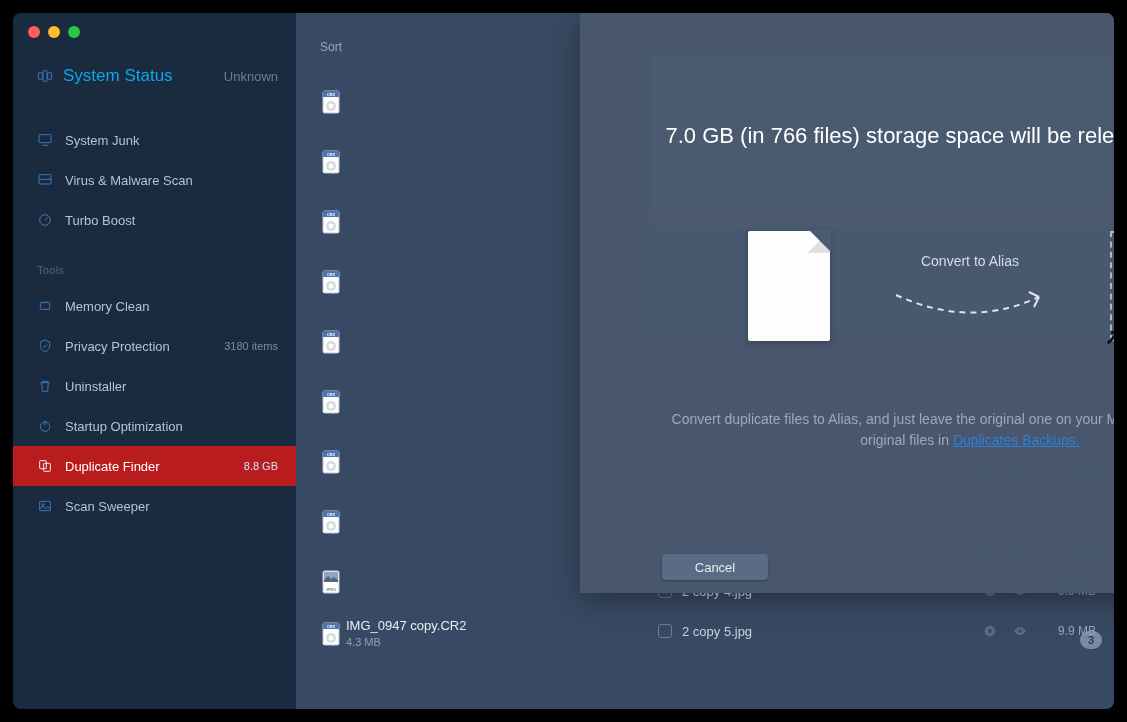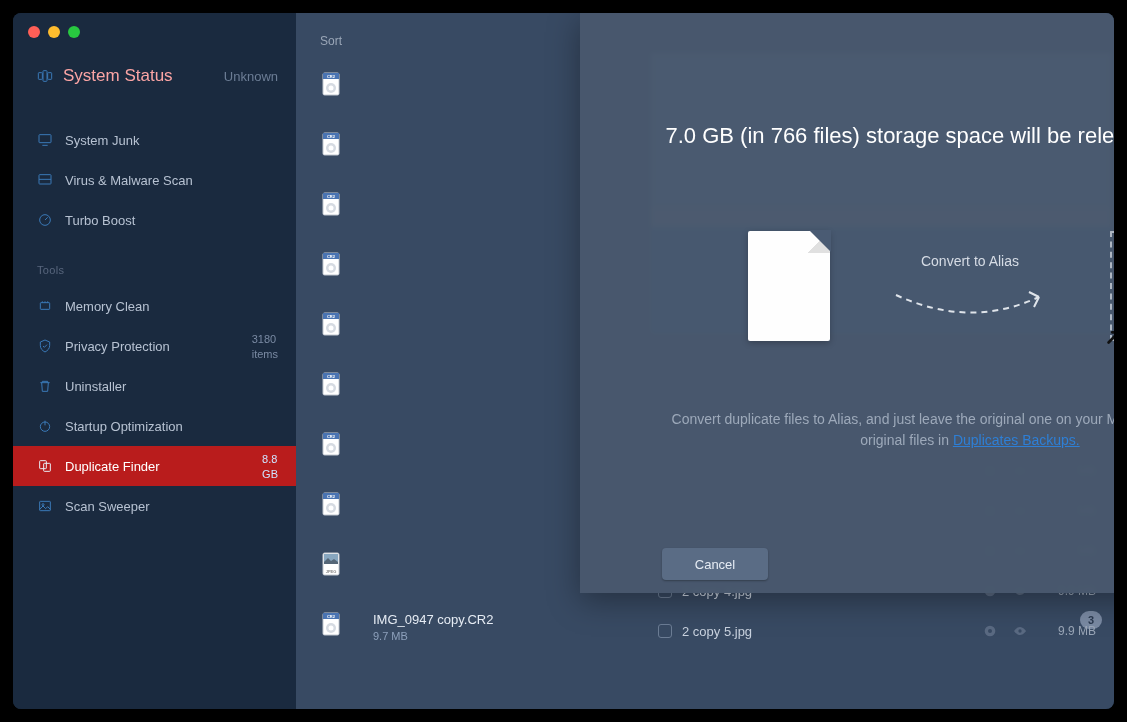--- a/index.html
+++ b/index.html
@@ -3,34 +3,34 @@
 <meta charset="utf-8">
 <style>
   * { margin:0; padding:0; box-sizing:border-box; font-family: -apple-system, "Helvetica Neue", Helvetica, Arial, sans-serif; }
   body { background:#000; width:1127px; height:722px; overflow:hidden; padding:13px; }
   .window { width:1101px; height:696px; background:#1a2a3f; border-radius:8px; position:relative; overflow:hidden; display:flex; }
   .sidebar { width:283px; height:100%; background:#1a2a3f; flex:0 0 283px; }
   .traffic { display:flex; gap:8px; padding:13px 0 0 15px; }
   .dot { width:12px; height:12px; border-radius:50%; }
   .tr-r { background:#ff5f57; } .tr-y { background:#febc2e; } .tr-g { background:#28c840; }
   .sb-head { display:flex; align-items:center; justify-content:space-between; padding:28px 18px 10px 24px; }
-  .sb-head-left { display:flex; align-items:center; gap:10px; color:#fca5a5; font-size:17px; font-weight:400; }
+  .sb-head-left { display:flex; align-items:center; gap:10px; color:#0ea5e9; font-size:17px; font-weight:400; }
   .sb-head-right { color:#6c7d95; font-size:13px; }
   .sb-group { padding-top:24px; }
   .sb-group-label { color:#58667d; font-size:11px; padding:0 24px 10px 24px; letter-spacing:.3px; }
   .sb-item { display:flex; align-items:center; gap:12px; padding:0 18px 0 24px; height:40px; font-size:13px; color:#b7c2d2; cursor:pointer; justify-content:space-between; }
   .sb-item .left { display:flex; align-items:center; gap:12px; }
   .sb-item.active { background:#b91c1c; color:#fff; }
-  .sb-item .meta { color:#7a8aa3; font-size:11px; display:flex; align-items:baseline; gap:3px;flex-direction:column; }
+  .sb-item .meta { color:#7a8aa3; font-size:11px; display:flex; align-items:baseline; gap:3px; }
   .sb-item.active .meta { color:#cfe4ff; }
   .icon { width:16px; height:16px; display:inline-flex; align-items:center; justify-content:center; color:#2f6da9; flex:0 0 16px; }
-  .main { flex:1; background:#384a63; position:relative; padding-top:8px; }
+  .main { flex:1; background:#384a63; position:relative; padding-top:14px; }
   .sort-row { display:flex; align-items:center; height:40px; padding-left:24px; color:#9aa6b7; font-size:12px; }
   .dup-list { }
-  .dup-row { display:flex; align-items:flex-start; gap:27px; padding:10px 12px 10px 22px; }
+  .dup-row { display:flex; align-items:flex-end; gap:0; padding:10px 12px 10px 22px; }
   .thumb { width:28px; height:28px; flex:0 0 28px; }
   .thumb svg { width:28px; height:28px; }
   .dup-info { flex:1; color:#c9d2df; font-size:12px; line-height:1.35; }
   .dup-info .nm { color:#e6ecf4; font-size:13px; }
   .dup-info .sz { color:#8da0bb; font-size:11px; }
   .badge { background:#7a8aa3; color:#2b3a50; font-size:11px; font-weight:600; min-width:22px; height:18px; border-radius:9px; display:inline-flex; align-items:center; justify-content:center; padding:0 7px; }
   .right-col { position:absolute; right:0; top:40px; width:470px; padding-top:0; }
   .preview { width:460px; height:280px; margin-left:7px; background:linear-gradient(#a1bfd6 0 55%, #d8d0b8 55% 62%, #1e7ec7 62% 100%); border-radius:2px; }
   .right-rows { margin-top:118px; }
   .r-row { display:flex; align-items:center; height:40px; padding:0 18px 0 14px; gap:10px; }
@@ -48,21 +48,21 @@
   .doc:after { content:""; position:absolute; right:-1px; top:-1px; width:22px; height:22px; background:#4a5b73; clip-path:polygon(0 0, 100% 0, 100% 100%); }
   .arrow-box { display:flex; flex-direction:column; align-items:center; gap:20px; width:180px; }
   .arrow-label { color:#d6dce5; font-size:14px; }
   .dashed-arrow { width:155px; height:30px; }
   .alias-doc { width:82px; height:110px; border:2px dashed #aeb7c3; border-radius:1px; position:relative; }
   .alias-doc:before { content:""; position:absolute; right:-2px; top:-2px; width:22px; height:22px; border-left:2px dashed #aeb7c3; border-bottom:2px dashed #aeb7c3; background:#4a5b73; }
   .alias-badge { position:absolute; left:-8px; bottom:-8px; width:22px; height:22px; color:#111; }
   .m-body { color:#9da9ba; text-align:center; font-size:14px; line-height:1.5; margin-top:68px; padding:0 80px; }
   .m-body a { color:#2e7fd6; text-decoration:underline; cursor:pointer; }
   .m-foot { position:absolute; bottom:13px; left:0; right:0; display:flex; justify-content:space-between; padding:0 72px 0 82px; }
-  .btn { height:32px; min-width:106px; border-radius:4px; font-size:13px; display:inline-flex; align-items:center; justify-content:center; cursor:pointer; box-shadow:0 1px 2px rgba(0,0,0,.3); }
+  .btn { height:26px; min-width:106px; border-radius:4px; font-size:13px; display:inline-flex; align-items:center; justify-content:center; cursor:pointer; box-shadow:0 1px 2px rgba(0,0,0,.3); }
   .btn-c { background:#5a6c85; color:#e6ecf4; }
 </style>
 </head>
 <body>
 
 <div class="window">
 
   <div class="sidebar">
     <div class="traffic">
       <div class="dot tr-r"></div>
@@ -292,21 +292,21 @@
         <div class="dup-row">
           <div class="thumb"><svg viewBox="0 0 28 28">
               <rect x="5" y="2" width="16" height="22" rx="1.5" fill="#fff" stroke="#c2c8d0"></rect>
               <rect x="5" y="2" width="16" height="6" fill="#4a74b2"></rect>
               <text x="13" y="7" font-size="4" fill="#fff" text-anchor="middle" font-weight="700">CR2</text>
               <circle cx="13" cy="17" r="5" fill="#d6dbe2"></circle>
               <circle cx="13" cy="17" r="2.5" fill="#fff"></circle>
             </svg></div>
           <div class="dup-info">
             <div class="nm">IMG_0947 copy.CR2</div>
-            <div class="sz">9.7 MB</div>
+            <div class="sz">4.3 MB</div>
           </div>
           <span class="badge">3</span>
         </div>
       </div>
 
     <div class="right-col">
       <div class="preview"></div>
       <div class="right-rows" id="right-rows">
           <div class="r-row">
             <span class="cb"></span>

